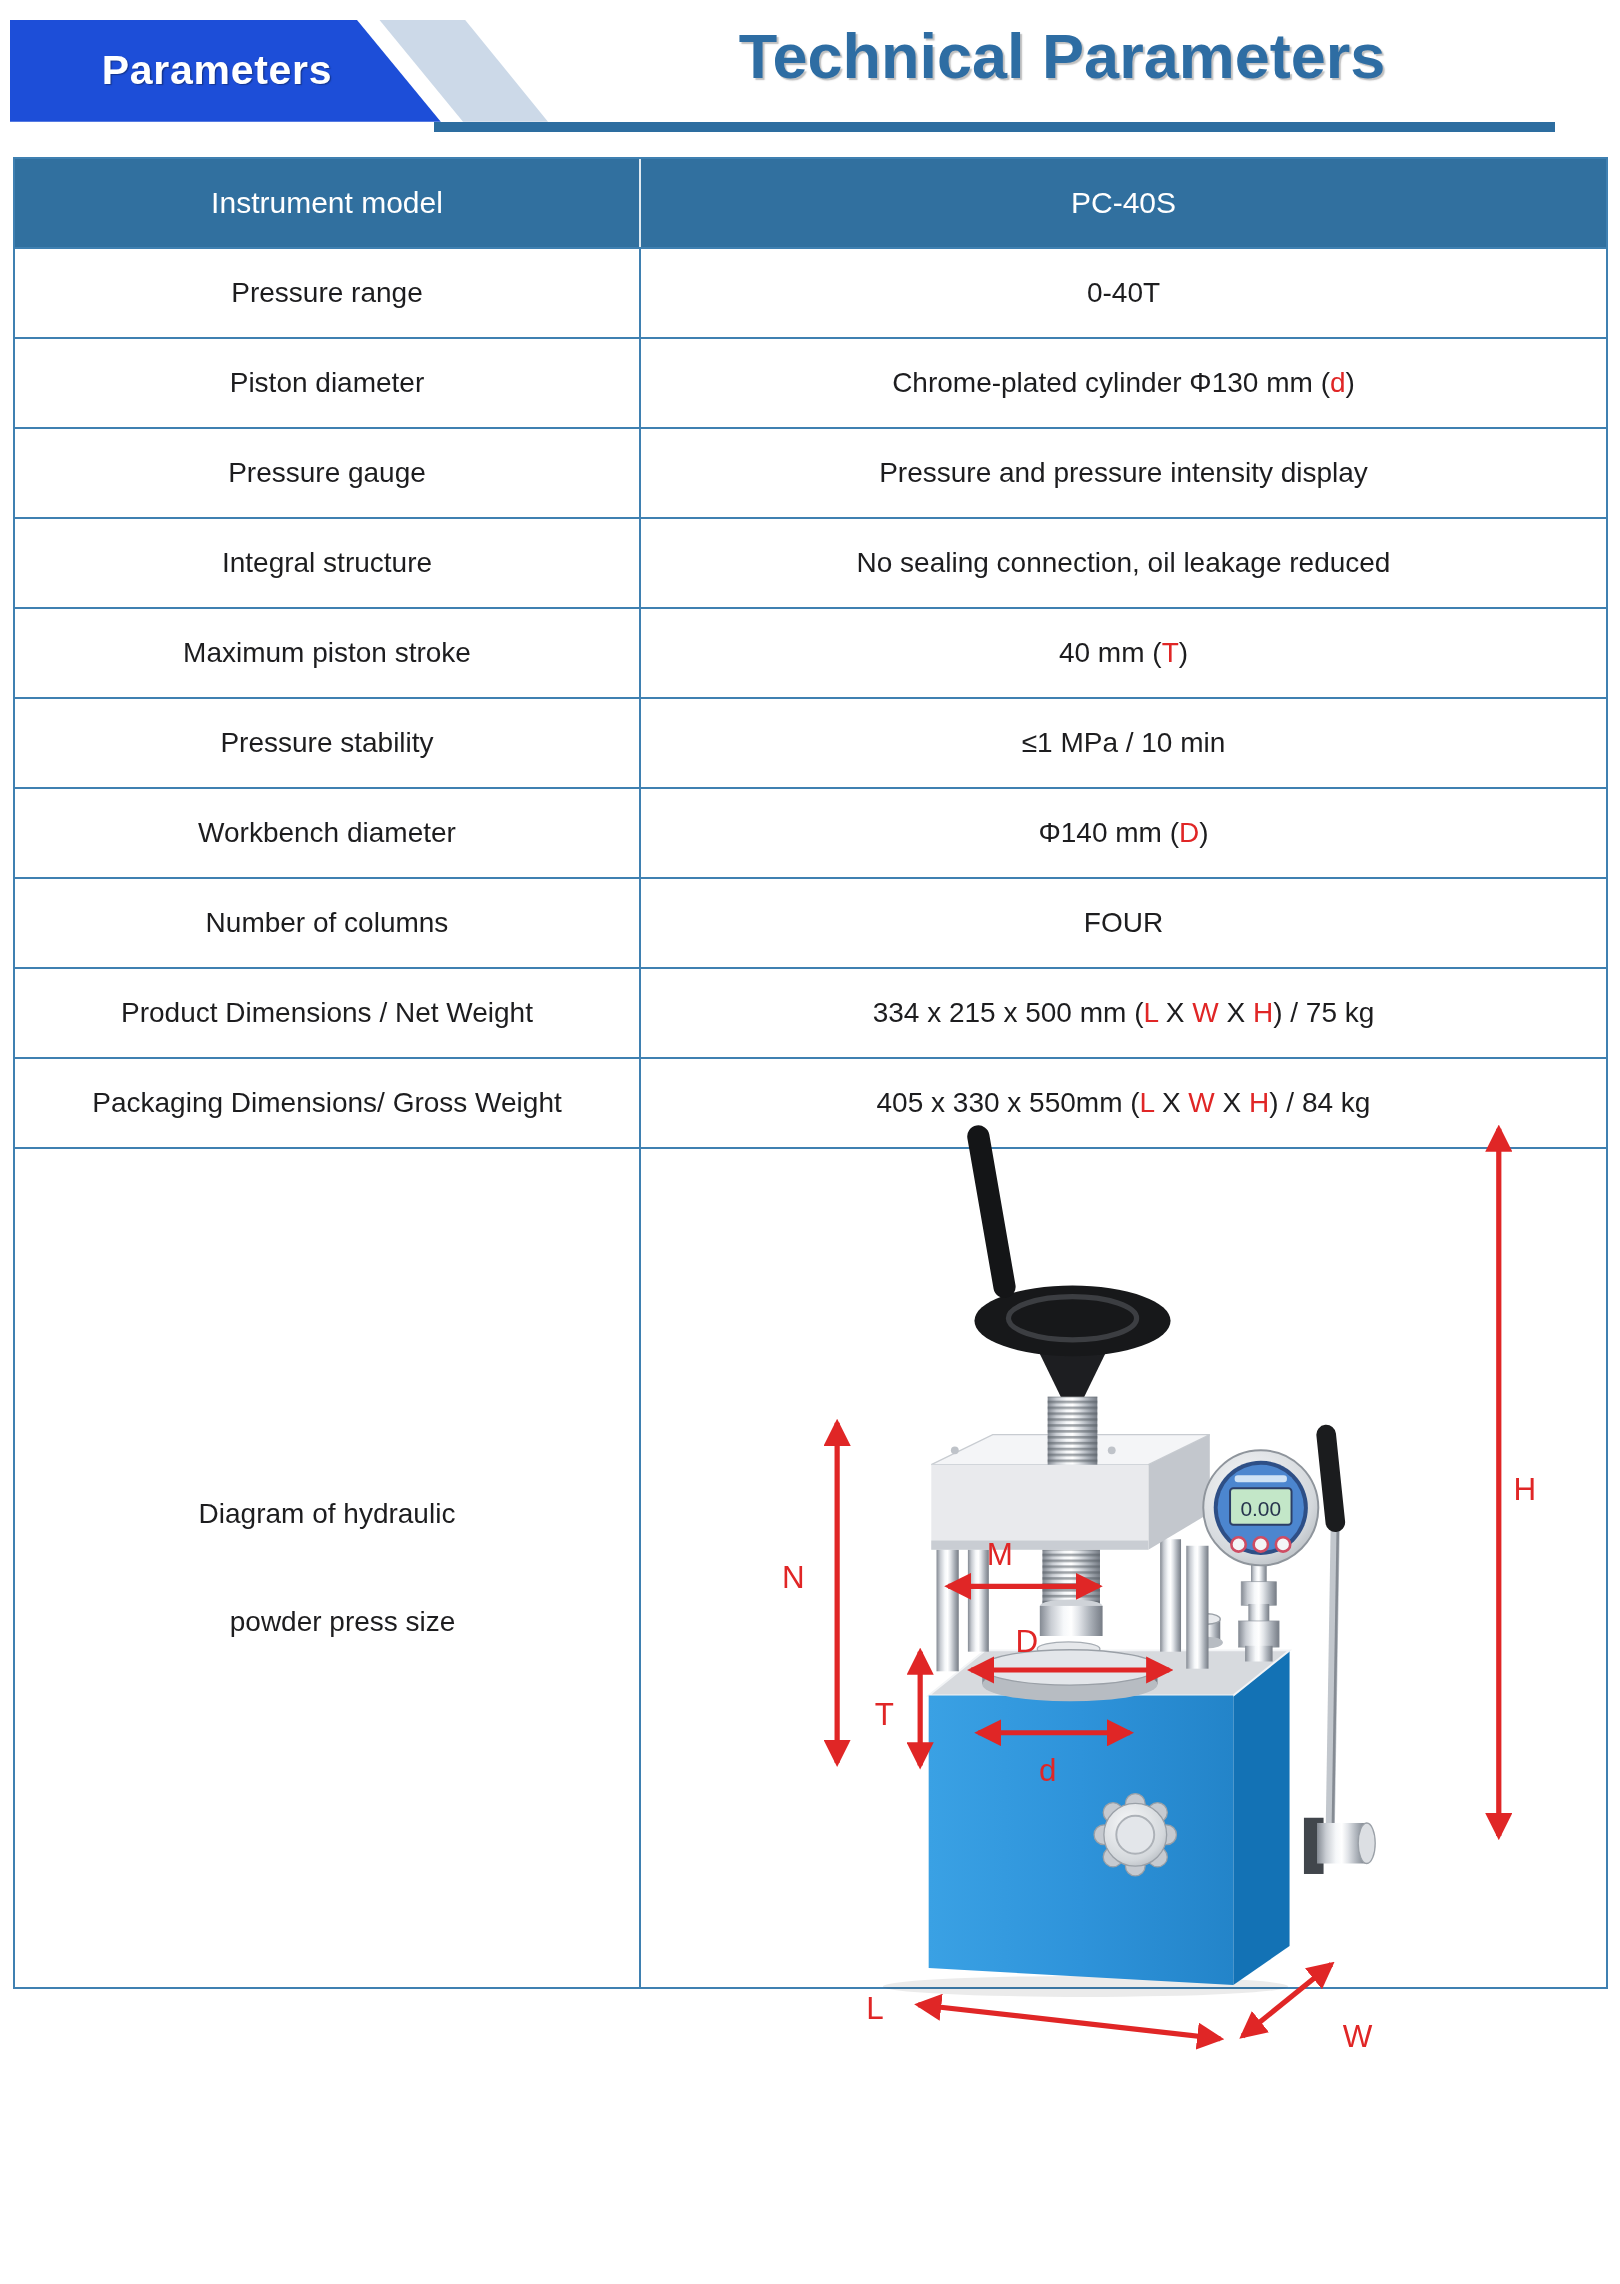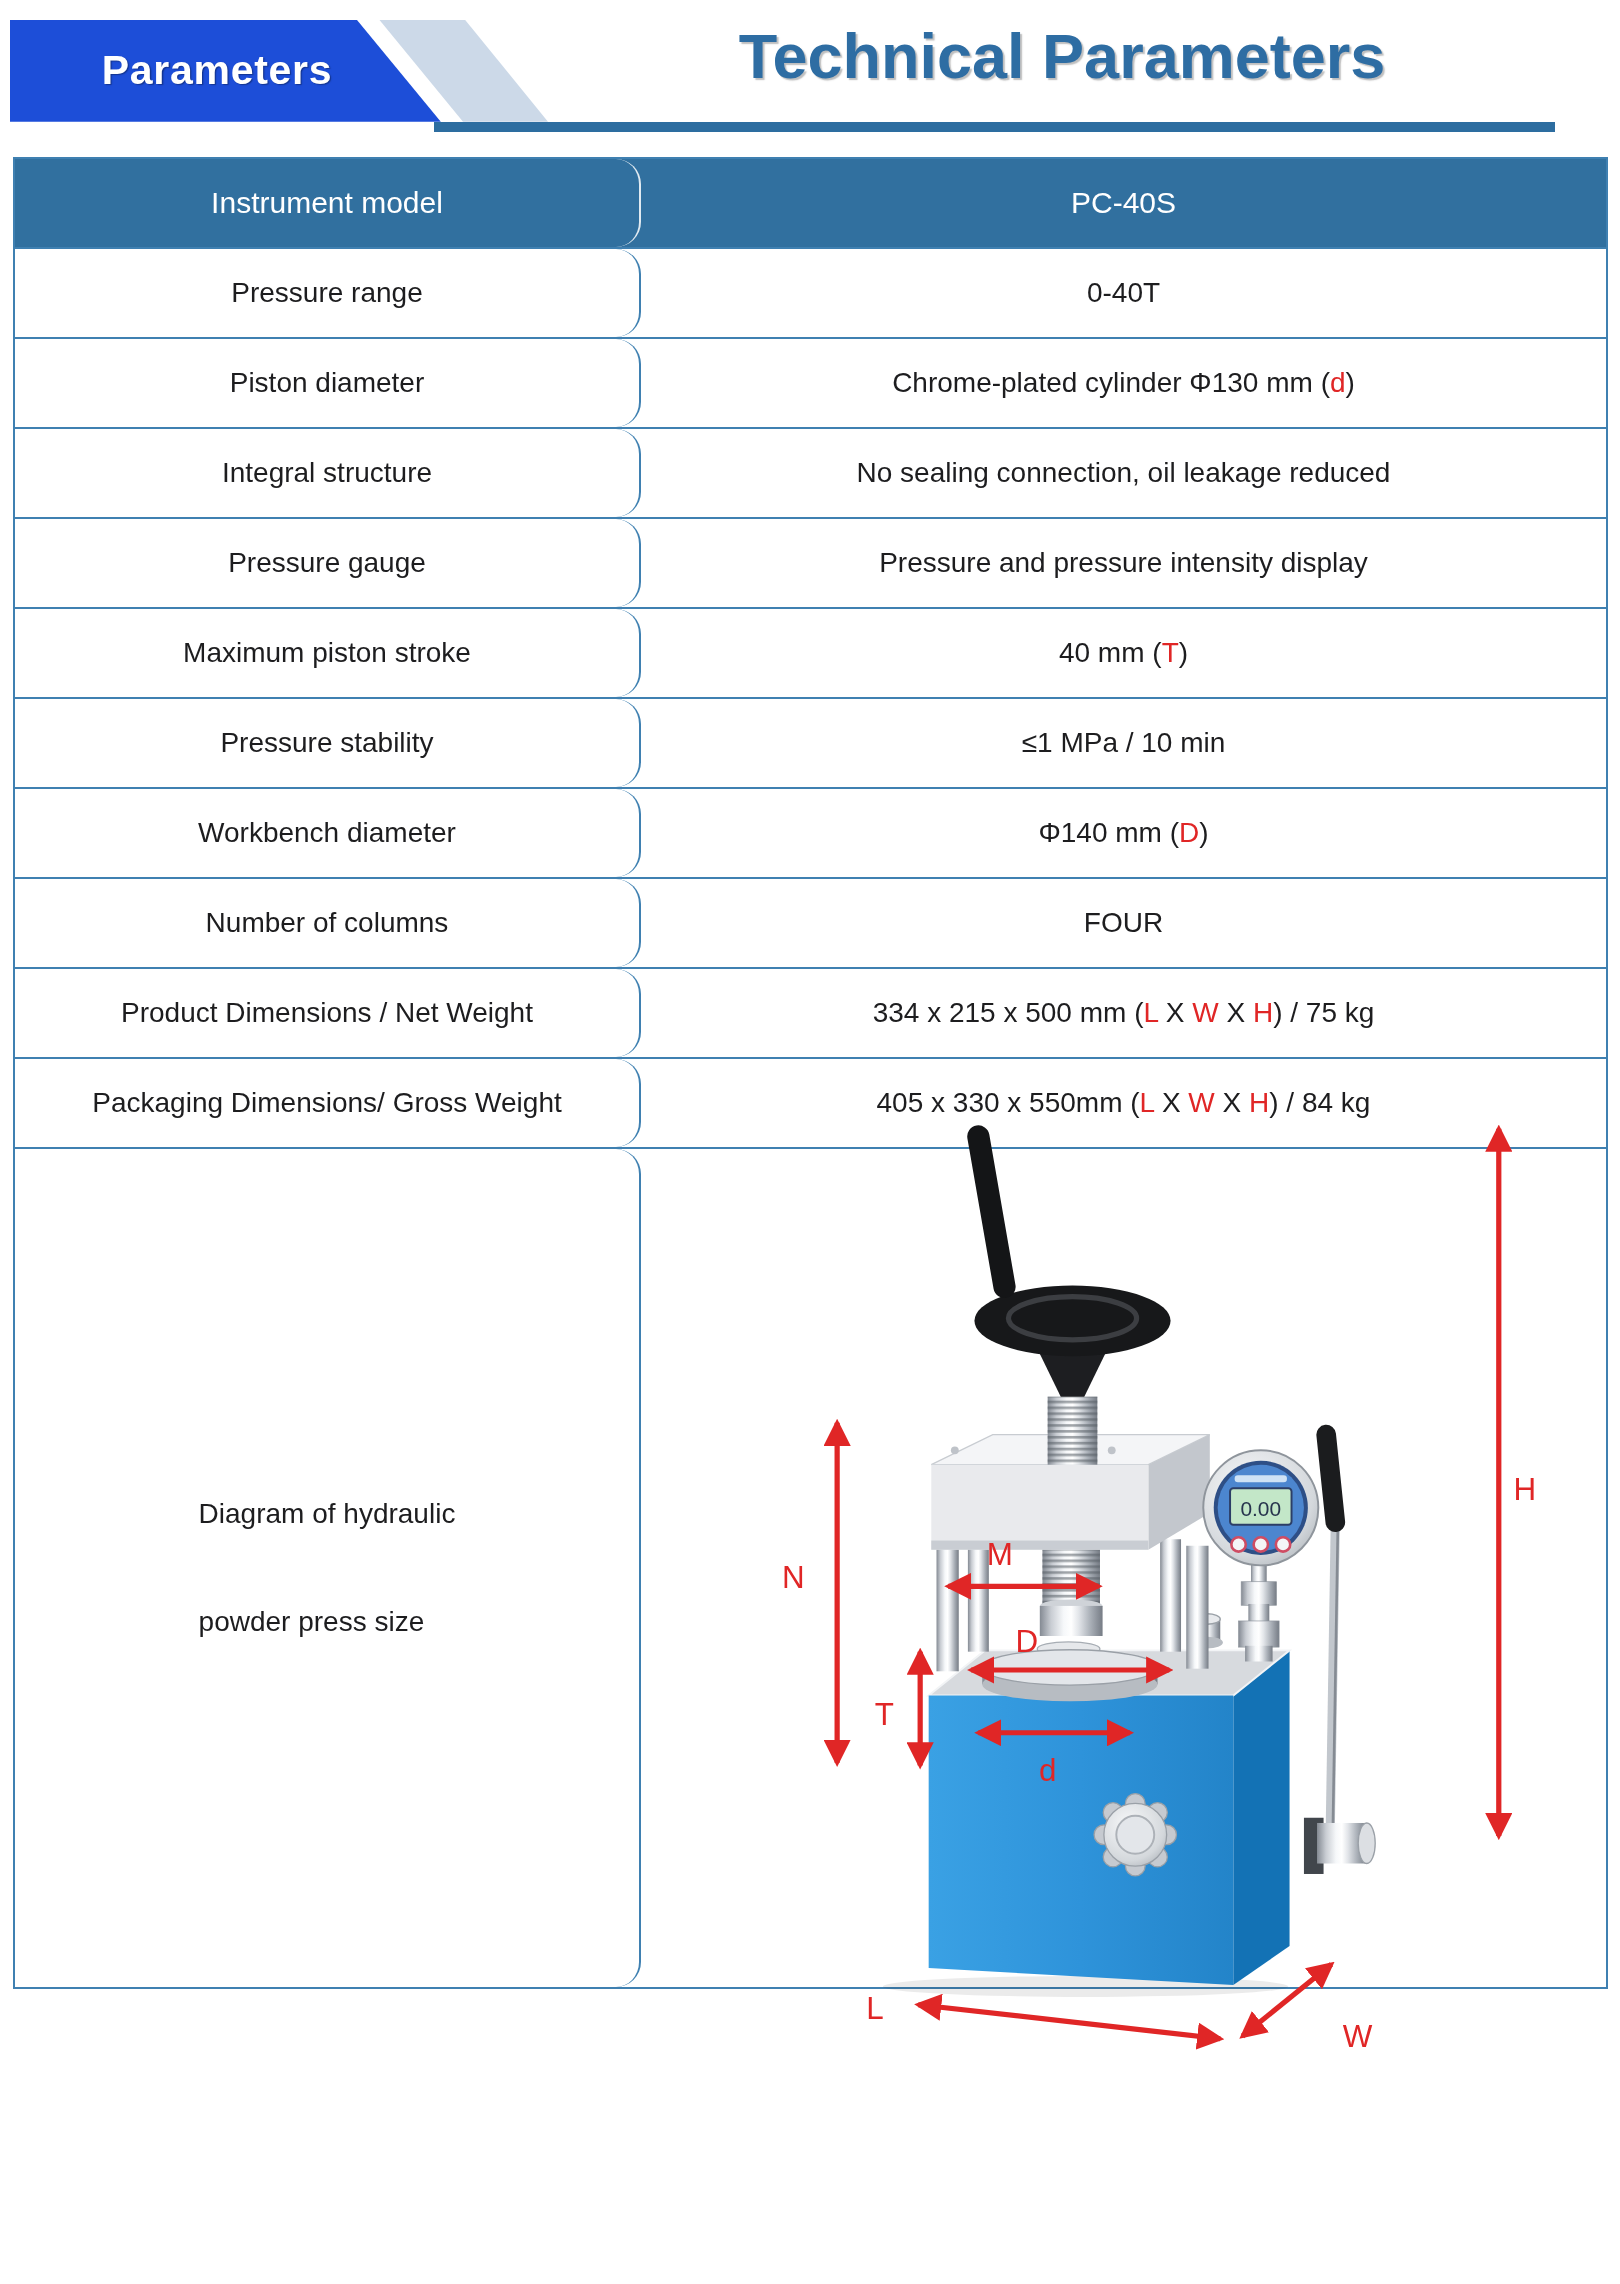--- a/index.html
+++ b/index.html
@@ -19,21 +19,21 @@
               font-size:63px;font-weight:700;color:#2e6da3;letter-spacing:0px;
               text-shadow:2px 2px 1.3px rgba(70,70,70,.35);}
 
   
   .spec-table{position:absolute;left:13px;top:157px;width:1595px;box-sizing:border-box;
               border:2px solid #3f80b1;}
   .trow{display:flex;border-bottom:2px solid #3f80b1;box-sizing:border-box;background:#ffffff;}
   .trow:last-child{border-bottom:none;}
   .tbody .trow{border-bottom:2px solid #3f80b1;}
   .c1{width:626px;min-width:626px;border-right:2px solid #3f80b1;box-sizing:border-box;
-      display:flex;align-items:center;justify-content:center;text-align:left;border-radius:25px;}
+      display:flex;align-items:center;justify-content:center;text-align:right;}
   .c2{flex:1;display:flex;align-items:center;justify-content:center;text-align:center;}
   .thead-row{height:90px;background:#31709f;color:#ffffff;font-size:30px;}
   .thead-row .c1{border-right-color:rgba(255,255,255,.85);}
   .data-row{height:90px;font-size:28px;color:#1d1d1f;}
   .diagram-row{height:838px;font-size:28px;color:#1d1d1f;}
   .red{color:#e02626;}
   .diagram-label div{margin:19.7px 0;}
   .diagram-cell{position:relative;padding:0;}
   svg text{font-family:"Liberation Sans",sans-serif;}
 </style>
@@ -62,29 +62,29 @@
             <span><span>0-40T</span></span>
           </div>
         </div>
         <div class="trow data-row">
           <div class="c1">Piston diameter</div>
           <div class="c2">
             <span><span>Chrome-plated cylinder  Φ130 mm (</span><span class="red">d</span><span>)</span></span>
           </div>
         </div>
         <div class="trow data-row">
+          <div class="c1">Pressure gauge</div>
+          <div class="c2">
+            <span><span>Pressure and pressure intensity display</span></span>
+          </div>
+        </div>
+        <div class="trow data-row">
           <div class="c1">Integral structure</div>
           <div class="c2">
             <span><span>No sealing connection, oil leakage reduced</span></span>
-          </div>
-        </div>
-        <div class="trow data-row">
-          <div class="c1">Pressure gauge</div>
-          <div class="c2">
-            <span><span>Pressure and pressure intensity display</span></span>
           </div>
         </div>
         <div class="trow data-row">
           <div class="c1">Maximum piston stroke</div>
           <div class="c2">
             <span><span>40 mm (</span><span class="red">T</span><span>)</span></span>
           </div>
         </div>
         <div class="trow data-row">
           <div class="c1">Pressure stability</div>

